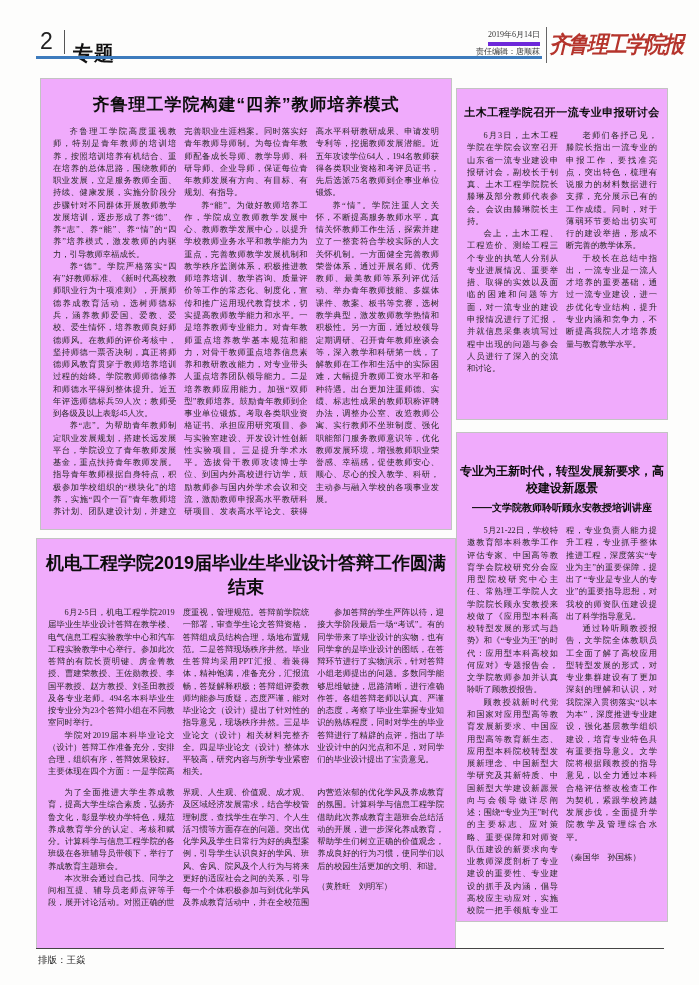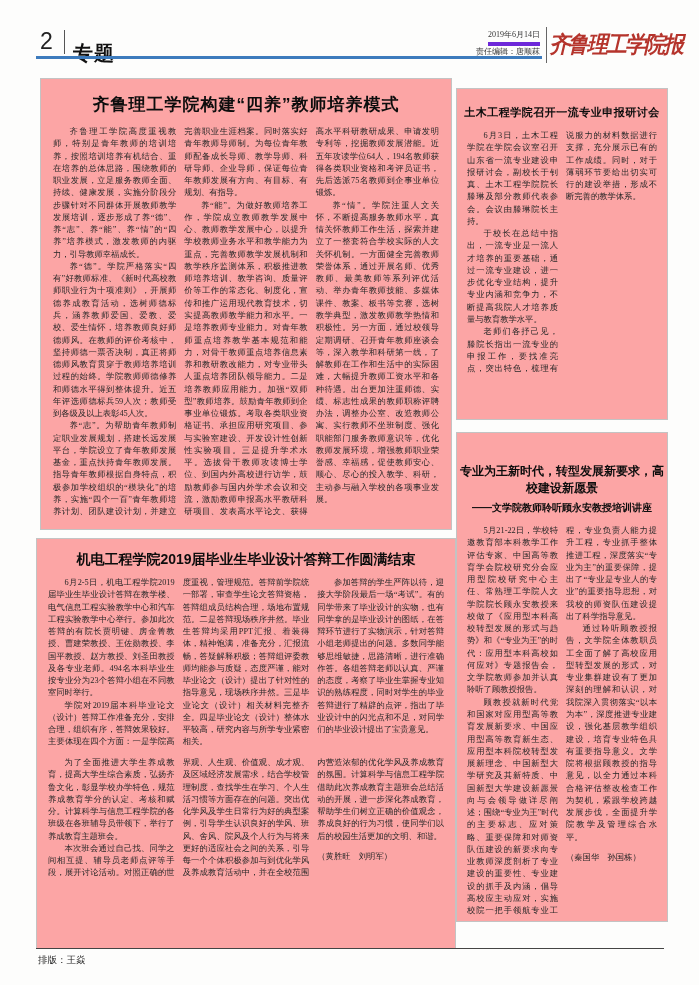--- a/index.html
+++ b/index.html
@@ -10,32 +10,32 @@
   .hdr-pagenum { position:absolute; left:40px; top:28px; font-size:23px; font-family:"Liberation Sans",sans-serif; color:#222; }
   .hdr-bar { position:absolute; left:64px; top:30px; width:1px; height:24px; background:#555; }
   .hdr-section { position:absolute; left:73px; top:28px; font-size:20px; font-weight:700; font-family:"Liberation Sans",sans-serif; color:#111; letter-spacing:1px;margin-top:12px; }
   .hdr-rule { position:absolute; left:36px; top:56px; width:506px; height:3px; background:#3d7bbd; }
   .hdr-dateblock { position:absolute; left:410px; top:29px; width:130px; text-align:right; font-size:8px; color:#333; line-height:12px; }
   .hdr-dateblock .d1 { display:inline-block; border-bottom:4px solid #6d28d9; padding-bottom:1px; }
   .hdr-divider { position:absolute; left:546px; top:27px; width:1px; height:36px; background:#666; }
   .hdr-masthead { position:absolute; left:549px; top:29px; width:124px; font-size:21px; font-weight:700; font-style:italic; color:#b5342c; letter-spacing:-2px; white-space:nowrap; transform:scaleY(1.08); transform-origin:left top; }
 
   
-  .box { position:absolute; background:#fca5a5; border:1px solid #c3c3c3; }
+  .box { position:absolute; background:#f0abfc; border:1px solid #c3c3c3; }
   .box-a { left:40px;  top:78px;  width:412px; height:452px; }
   .box-b { left:456px; top:88px;  width:212px; height:332px; }
   .box-c { left:456px; top:432px; width:212px; height:490px; }
   .box-f { left:36px;  top:538px; width:420px; height:410px; border-bottom:none; }
 
   .headline { font-family:"Liberation Sans",sans-serif; font-weight:700; text-align:center; color:#0d0d0d; }
   .hl-a { margin-top:14px; font-size:17px; letter-spacing:1px; }
   .hl-b { margin-top:16px; font-size:11px; letter-spacing:0.5px; }
   .hl-c1 { margin-top:30px; font-size:12px; }
   .hl-c2 { margin-top:4px;  font-size:10px; }
-  .hl-d { margin-top:12px; font-size:14px; }
+  .hl-d { margin-top:12px; font-size:18px; }
   .hl-e { margin-top:24px; font-size:14px; }
 
   .body { text-align:justify; font-size:8.3px; line-height:1.48; color:#272727; column-fill:auto; }
   .body .para { text-indent:2em; }
   .body .sig { text-indent:0; margin-top:8px; padding-right:4px; }
   .body-a { margin:10px 12px 8px; height:398px; column-count:3; column-gap:8px; }
   .body-b { margin:10px 10px 0; height:252px; column-count:2; column-gap:8px; }
   .body-c { margin:10px 10px 0; height:396px; column-count:2; column-gap:8px; }
   .body-d { margin:8px 11px 0;  height:172px; column-count:3; column-gap:8px; }
   .body-e { margin:8px 11px 0;  height:132px; column-count:3; column-gap:8px; }
@@ -68,22 +68,23 @@
       <p class="para">养“志”。为帮助青年教师制定职业发展规划，搭建长远发展平台，学院设立了青年教师发展基金，重点扶持青年教师发展。指导青年教师根据自身特点，积极参加学校组织的“模块化”的培养，实施“四个一百”青年教师培养计划、团队建设计划，并建立完善职业生涯档案。同时落实好青年教师导师制。为每位青年教师配备成长导师、教学导师、科研导师、企业导师，保证每位青年教师发展有方向、有目标、有规划、有指导。</p>
       <p class="para">养“能”。为做好教师培养工作，学院成立教师教学发展中心、教师教学发展中心，以提升学校教师业务水平和教学能力为重点，完善教师教学发展机制和教学秩序监测体系，积极推进教师培养培训、教学咨询、质量评价等工作的常态化、制度化，宣传和推广运用现代教育技术，切实提高教师教学能力和水平。一是培养教师专业能力。对青年教师重点培养教学基本规范和能力，对骨干教师重点培养信息素养和教研教改能力，对专业带头人重点培养团队领导能力。二是培养教师应用能力。加强“双师型”教师培养。鼓励青年教师到企事业单位锻炼。考取各类职业资格证书、承担应用研究项目、参与实验室建设、开发设计性创新性实验项目。三是提升学术水平。选拔骨干教师攻读博士学位、到国内外高校进行访学，鼓励教师参与国内外学术会议和交流，激励教师申报高水平教研科研项目、发表高水平论文、获得高水平科研教研成果、申请发明专利等，挖掘教师发展潜能。近五年攻读学位64人，194名教师获得各类职业资格和考评员证书，先后选派75名教师到企事业单位锻炼。</p>
       <p class="para">养“情”。学院注重人文关怀，不断提高服务教师水平，真情关怀教师工作生活，探索并建立了一整套符合学校实际的人文关怀机制。一方面健全完善教师荣誉体系，通过开展名师、优秀教师、最美教师等系列评优活动、举办青年教师技能、多媒体课件、教案、板书等竞赛，选树教学典型，激发教师教学热情和积极性。另一方面，通过校领导定期调研、召开青年教师座谈会等，深入教学和科研第一线，了解教师在工作和生活中的实际困难，大幅提升教师工资水平和各种待遇。出台更加注重师德、实绩、标志性成果的教师职称评聘办法，调整办公室、改造教师公寓、实行教师不坐班制度、强化职能部门服务教师意识等，优化教师发展环境，增强教师职业荣誉感、幸福感，促使教师安心、顺心、尽心的投入教学、科研，主动参与融入学校的各项事业发展。</p>
     </div>
 </section>
 
 <section class="box box-b">
   <h2 class="headline hl-b">土木工程学院召开一流专业申报研讨会</h2>
   <div class="body body-b">
       <p class="para">6月3日，土木工程学院在学院会议室召开山东省一流专业建设申报研讨会，副校长于钊真、土木工程学院院长滕琳及部分教师代表参会。会议由滕琳院长主持。</p>
+      <p class="para">会上，土木工程、工程造价、测绘工程三个专业的执笔人分别从专业进展情况、重要举措、取得的实效以及面临的困难和问题等方面，对一流专业的建设申报情况进行了汇报，并就信息采集表填写过程中出现的问题与参会人员进行了深入的交流和讨论。</p>
+      <p class="para">老师们各抒己见，滕院长指出一流专业的申报工作，要找准亮点，突出特色，梳理有说服力的材料数据进行支撑，充分展示已有的工作成绩。同时，对于薄弱环节要给出切实可行的建设举措，形成不断完善的教学体系。</p>
       <p class="para">于校长在总结中指出，一流专业是一流人才培养的重要基础，通过一流专业建设，进一步优化专业结构，提升专业内涵和竞争力，不断提高我院人才培养质量与教育教学水平。</p>
-      <p class="para">老师们各抒己见，滕院长指出一流专业的申报工作，要找准亮点，突出特色，梳理有说服力的材料数据进行支撑，充分展示已有的工作成绩。同时，对于薄弱环节要给出切实可行的建设举措，形成不断完善的教学体系。</p>
     </div>
 </section>
 
 <section class="box box-c">
   <h2 class="headline hl-c1">专业为王新时代，转型发展新要求，高校建设新愿景</h2>
   <h3 class="headline hl-c2">——文学院教师聆听顾永安教授培训讲座</h3>
   <div class="body body-c">
       <p class="para">5月21-22日，学校特邀教育部本科教学工作评估专家、中国高等教育学会院校研究分会应用型院校研究中心主任、常熟理工学院人文学院院长顾永安教授来校做了《应用型本科高校转型发展的形式与趋势》和《“专业为王”的时代：应用型本科高校如何应对》专题报告会，文学院教师参加并认真聆听了顾教授报告。</p>
       <p class="para">顾教授就新时代党和国家对应用型高等教育发展新要求、中国应用型高等教育新生态、应用型本科院校转型发展新理念、中国新型大学研究及其新特质、中国新型大学建设新愿景向与会领导做详尽阐述；围绕“专业为王”时代的主要标志、应对策略、重要保障和对师资队伍建设的新要求向专业教师深度剖析了专业建设的重要性、专业建设的抓手及内涵，倡导高校应主动应对，实施校院一把手领航专业工程，专业负责人能力提升工程，专业抓手整体推进工程，深度落实“专业为主”的重要保障，提出了“专业是专业人的专业”的重要指导思想，对我校的师资队伍建设提出了科学指导意见。</p>
       <p class="para">通过聆听顾教授报告，文学院全体教职员工全面了解了高校应用型转型发展的形式，对专业集群建设有了更加深刻的理解和认识，对我院深入贯彻落实“以本为本”，深度推进专业建设，强化基层教学组织建设，培育专业特色具有重要指导意义。文学院将根据顾教授的指导意见，以全力通过本科合格评估整改检查工作为契机，紧跟学校跨越发展步伐，全面提升学院教学及管理综合水平。</p>

